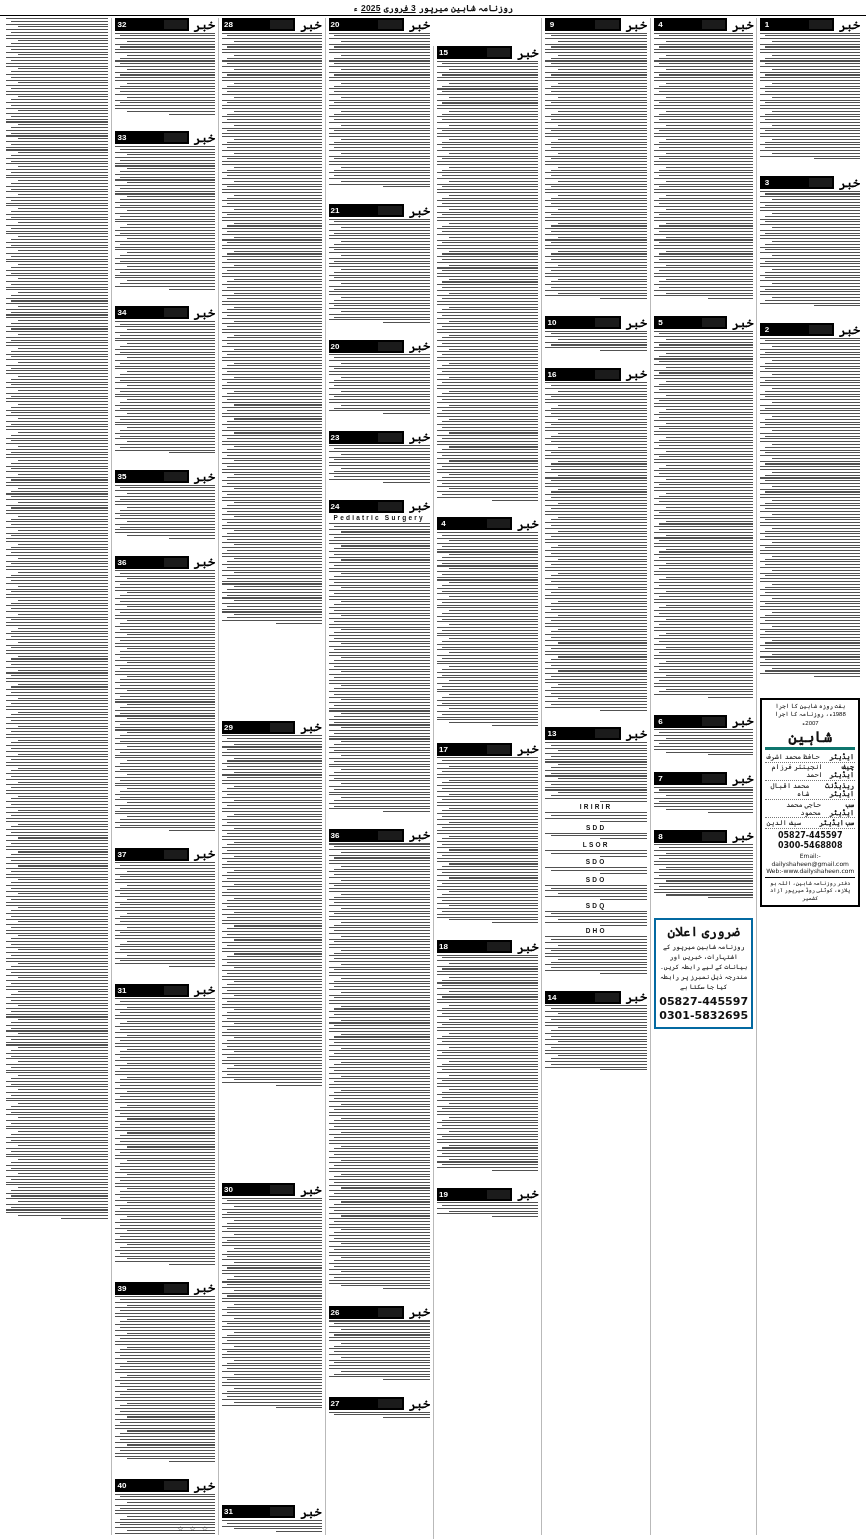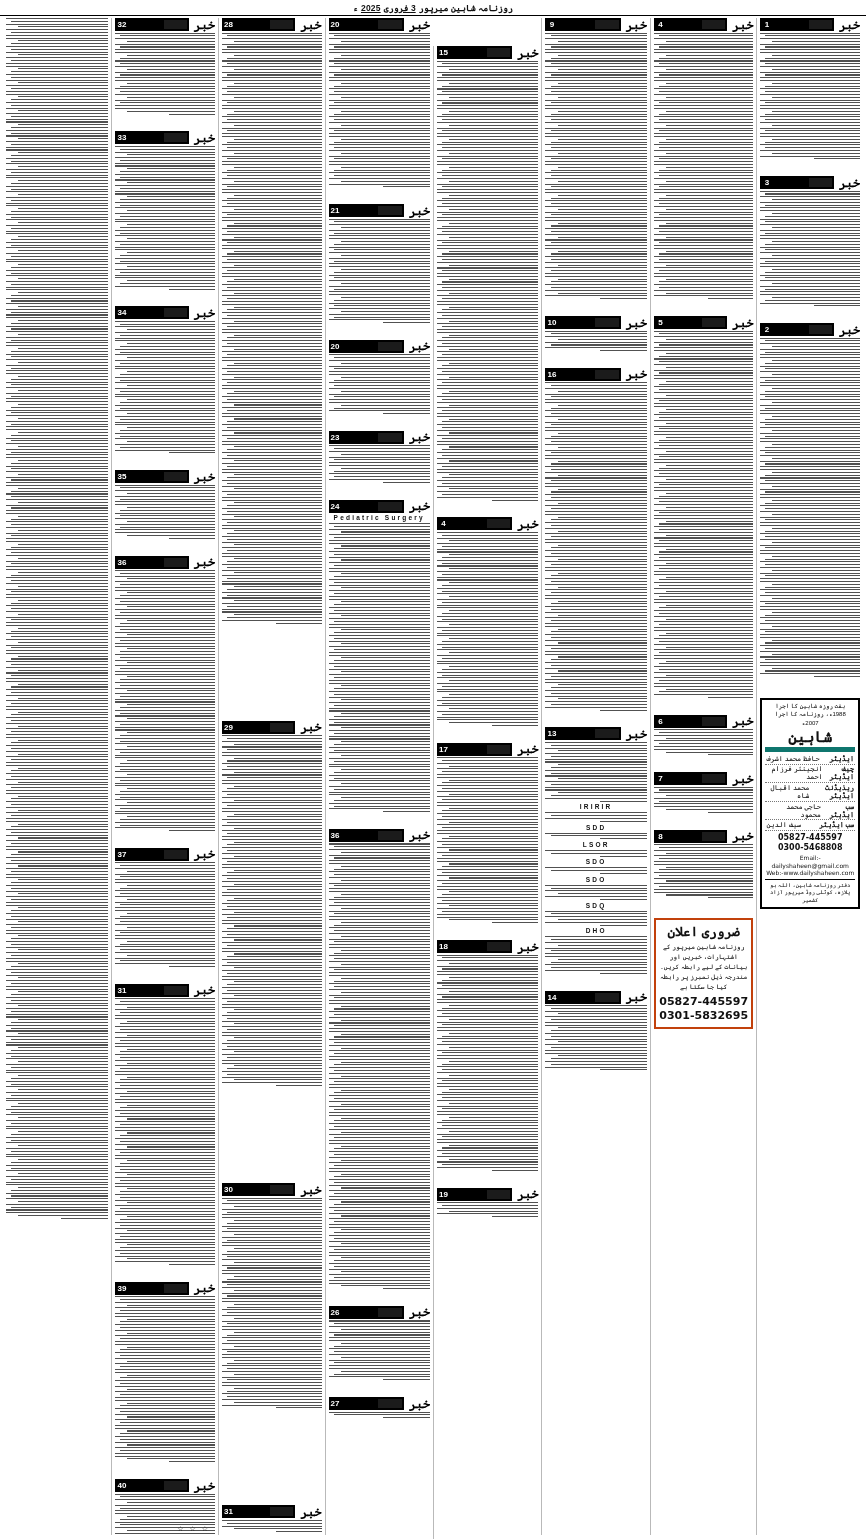--- a/index.html
+++ b/index.html
@@ -137,21 +137,21 @@
     text-align: center;
     font-size: 6px;
     line-height: 1.4;
     margin-bottom: 1px;
   }
   .staff-box .logo {
     text-align: center;
     font-size: 15px;
     font-weight: bold;
     letter-spacing: 1px;
-    border-bottom: 5px solid #0f766e;
+    border-bottom: 3px solid #0f766e;
     padding-bottom: 1px;
     margin-bottom: 2px;
   }
   .staff-row {
     display: flex;
     flex-direction: row;
     justify-content: space-between;
     font-size: 7px;
     border-bottom: 1px dotted #777;
     padding: .8px 1px;
@@ -173,21 +173,21 @@
   .staff-addr {
     font-size: 5.5px;
     text-align: center;
     line-height: 1.35;
     margin-top: 2px;
     border-top: 1px solid #000;
     padding-top: 1.5px;
   }
 
   .notice-box {
-    border: 2px solid #c2410c;
+    border: 2px solid #0369a1;
     padding: 4px 3px;
     margin-top: 3px;
     text-align: center;
   }
   .notice-box .n-title {
     font-size: 13px;
     font-weight: bold;
     letter-spacing: 1px;
     margin-bottom: 3px;
   }

